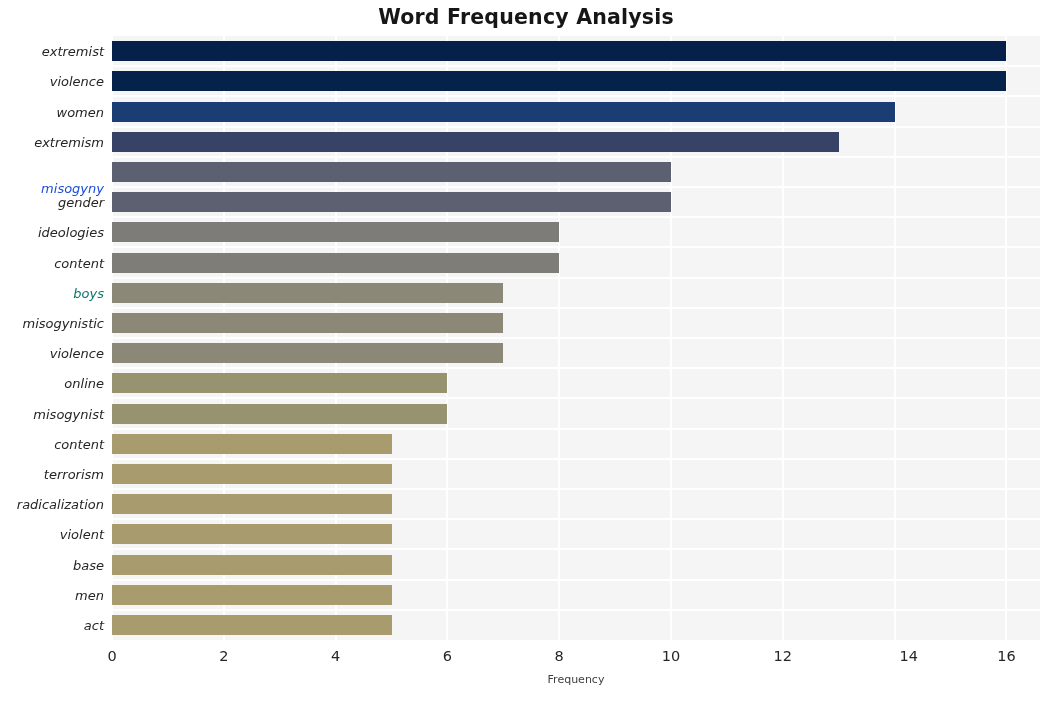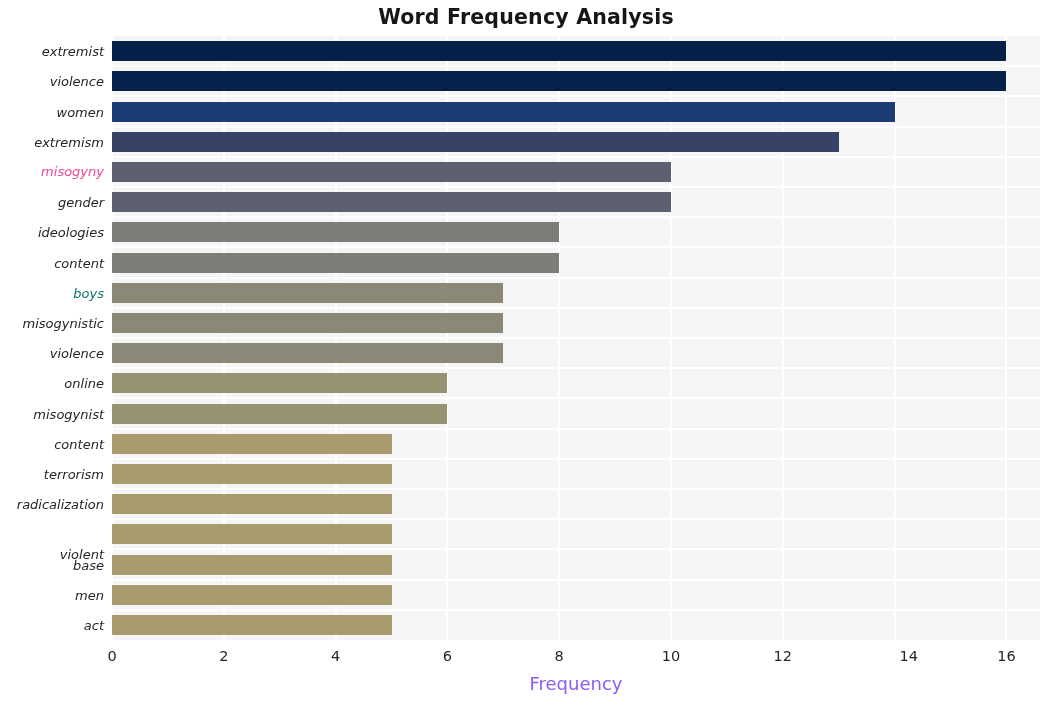--- a/index.html
+++ b/index.html
@@ -81,22 +81,22 @@
     transform:translateX(-50%);
     font-size:14.5px;
     color:#262626;
     white-space:nowrap;
   }
   #xaxis-label{
     position:absolute;
     left:112px;top:673px;
     width:928px;
     text-align:center;
-    font-size:18px;
-    color:#8b5cf6;
+    font-size:11px;
+    color:#404040;
   }
 </style>
 </head>
 <body>
 
 <div id="figure" style="background: rgb(255, 255, 255);">
 
   <div id="chart-title">Word Frequency Analysis</div>
 
   <div id="plot-area" style="background: rgb(245, 245, 245);">
@@ -152,33 +152,33 @@
         <div class="bar" title="men: 5" style="width: 279.518px; top: 548.7px; background: rgb(168, 156, 110);"></div>
         <div class="bar" title="act: 5" style="width: 279.518px; top: 578.9px; background: rgb(168, 156, 110);"></div>
       </div>
   </div>
 
   <div id="ylabels">
       <div class="ytick" style="top: 15.1px; color: rgb(38, 38, 38);">extremist</div>
       <div class="ytick" style="top: 45.3px; color: rgb(38, 38, 38);">violence</div>
       <div class="ytick" style="top: 75.5px; color: rgb(38, 38, 38);">women</div>
       <div class="ytick" style="top: 105.7px; color: rgb(38, 38, 38);">extremism</div>
-      <div class="ytick" style="top: 135px; color: #ec4899;">misogyny</div>
+      <div class="ytick" style="top: 152px; color: #1d4ed8;">misogyny</div>
       <div class="ytick" style="top: 166.1px; color: rgb(38, 38, 38);">gender</div>
       <div class="ytick" style="top: 196.3px; color: rgb(38, 38, 38);">ideologies</div>
       <div class="ytick" style="top: 226.5px; color: rgb(38, 38, 38);">content</div>
       <div class="ytick" style="top: 256.7px; color: #0f766e; padding-left: 40px;">boys</div>
       <div class="ytick" style="top: 286.9px; color: rgb(38, 38, 38);">misogynistic</div>
       <div class="ytick" style="top: 317.1px; color: rgb(38, 38, 38);">violence</div>
       <div class="ytick" style="top: 347.3px; color: rgb(38, 38, 38);">online</div>
       <div class="ytick" style="top: 377.5px; color: rgb(38, 38, 38);">misogynist</div>
       <div class="ytick" style="top: 407.7px; color: rgb(38, 38, 38);">content</div>
       <div class="ytick" style="top: 437.9px; color: rgb(38, 38, 38); padding-left: 36px;">terrorism</div>
       <div class="ytick" style="top: 468.1px; color: rgb(38, 38, 38);">radicalization</div>
-      <div class="ytick" style="top: 498.3px; color: rgb(38, 38, 38); margin-top: 20px;">violent</div>
+      <div class="ytick" style="top: 498.3px; color: rgb(38, 38, 38);">violent</div>
       <div class="ytick" style="top: 528.5px; color: rgb(38, 38, 38);">base</div>
       <div class="ytick" style="top: 558.7px; color: rgb(38, 38, 38);">men</div>
       <div class="ytick" style="top: 588.9px; color: rgb(38, 38, 38);">act</div>
     </div>
   <div id="xlabels">
       <div class="xtick" style="left: 0px; color: rgb(38, 38, 38);">0</div>
       <div class="xtick" style="left: 111.807px; color: rgb(38, 38, 38);">2</div>
       <div class="xtick" style="left: 223.614px; color: rgb(38, 38, 38);">4</div>
       <div class="xtick" style="left: 335.422px; color: rgb(38, 38, 38);">6</div>
       <div class="xtick" style="left: 447.229px; color: rgb(38, 38, 38);">8</div>

